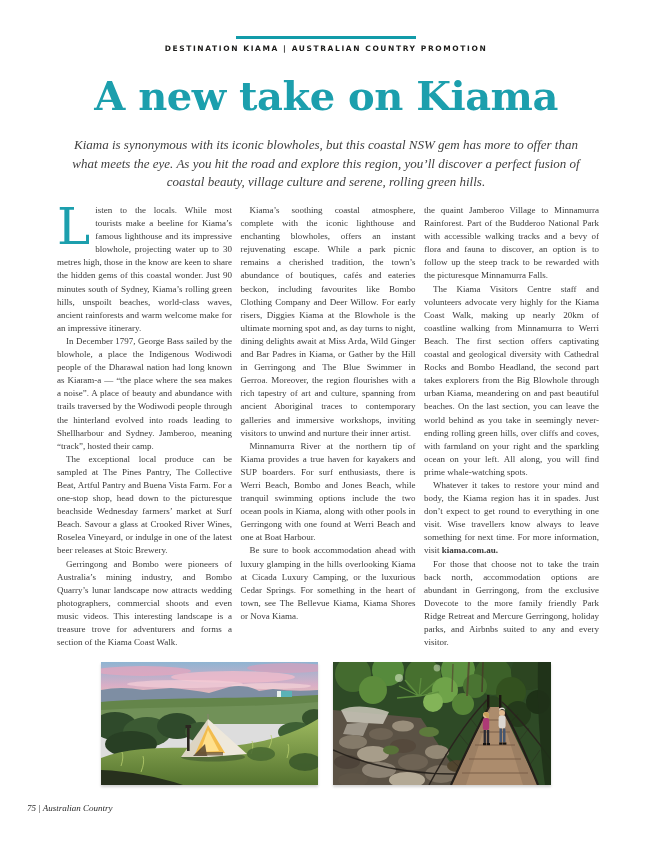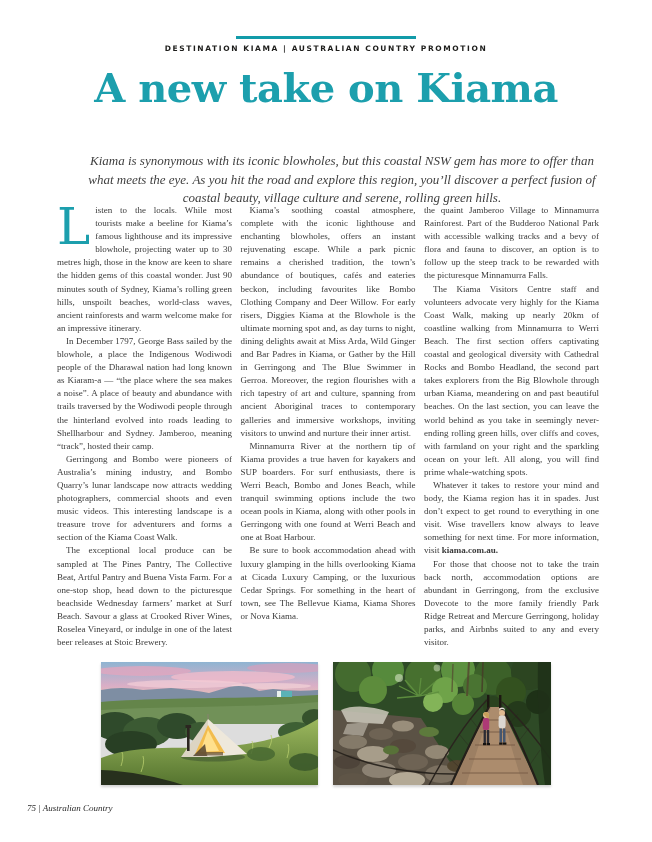--- a/index.html
+++ b/index.html
@@ -16,28 +16,28 @@
     width:180px;height:2.5px;background:#129ba9;
   }
   .kicker{
     position:absolute;left:0;top:44px;width:652px;
     text-align:center;
     font-family:"DejaVu Sans", sans-serif;
     font-weight:700;font-size:7.5px;letter-spacing:1.6px;
     color:#1d1d1b;
   }
   .title{
-    position:absolute;left:0;top:64px;width:652px;margin:0;
+    position:absolute;left:0;top:72px;width:652px;margin:0;
     text-align:center;
     font-family:"DejaVu Serif", serif;
     font-weight:700;font-size:40px;letter-spacing:-0.5px;
     color:#1c9fad;
   }
   .standfirst{
-    position:absolute;left:66px;top:136px;width:520px;margin:16px;
+    position:absolute;left:66px;top:136px;width:520px;margin:0;
     text-align:center;
     font-style:italic;font-size:13px;line-height:18.6px;
     color:#3f3f3f;
   }
   
   .columns{
     position:absolute;left:57px;top:204px;width:542px;
     display:flex;gap:8.5px;
   }
   .col{width:175px;}
@@ -81,22 +81,22 @@
   <div class="kicker">DESTINATION KIAMA | AUSTRALIAN COUNTRY PROMOTION</div>
 
   <h1 class="title">A new take on Kiama</h1>
 
   <p class="standfirst">Kiama is synonymous with its iconic blowholes, but this coastal NSW gem has more to offer than what meets the eye. As you hit the road and explore this region, you’ll discover a perfect fusion of coastal beauty, village culture and serene, rolling green hills.</p>
 
   <div class="columns">
     <div class="col">
       <p><span class="dropcap">L</span><span>isten to the locals. While most tourists make a beeline for Kiama’s famous lighthouse and its impressive blowhole, projecting water up to 30 metres high, those in the know are keen to share the hidden gems of this coastal wonder. Just 90 minutes south of Sydney, Kiama’s rolling green hills, unspoilt beaches, world-class waves, ancient rainforests and warm welcome make for an impressive itinerary.</span></p>
       <p class="indent">In December 1797, George Bass sailed by the blowhole, a place the Indigenous Wodiwodi people of the Dharawal nation had long known as Kiaram-a — “the place where the sea makes a noise”. A place of beauty and abundance with trails traversed by the Wodiwodi people through the hinterland evolved into roads leading to Shellharbour and Sydney. Jamberoo, meaning “track”, hosted their camp.</p>
+      <p class="indent">The exceptional local produce can be sampled at The Pines Pantry, The Collective Beat, Artful Pantry and Buena Vista Farm. For a one-stop shop, head down to the picturesque beachside Wednesday farmers’ market at Surf Beach. Savour a glass at Crooked River Wines, Roselea Vineyard, or indulge in one of the latest beer releases at Stoic Brewery.</p>
       <p class="indent">Gerringong and Bombo were pioneers of Australia’s mining industry, and Bombo Quarry’s lunar landscape now attracts wedding photographers, commercial shoots and even music videos. This interesting landscape is a treasure trove for adventurers and forms a section of the Kiama Coast Walk.</p>
-      <p class="indent">The exceptional local produce can be sampled at The Pines Pantry, The Collective Beat, Artful Pantry and Buena Vista Farm. For a one-stop shop, head down to the picturesque beachside Wednesday farmers’ market at Surf Beach. Savour a glass at Crooked River Wines, Roselea Vineyard, or indulge in one of the latest beer releases at Stoic Brewery.</p>
     </div>
     <div class="col">
       <p class="indent">Kiama’s soothing coastal atmosphere, complete with the iconic lighthouse and enchanting blowholes, offers an instant rejuvenating escape. While a park picnic remains a cherished tradition, the town’s abundance of boutiques, cafés and eateries beckon, including favourites like Bombo Clothing Company and Deer Willow. For early risers, Diggies Kiama at the Blowhole is the ultimate morning spot and, as day turns to night, dining delights await at Miss Arda, Wild Ginger and Bar Padres in Kiama, or Gather by the Hill in Gerringong and The Blue Swimmer in Gerroa. Moreover, the region flourishes with a rich tapestry of art and culture, spanning from ancient Aboriginal traces to contemporary galleries and immersive workshops, inviting visitors to unwind and nurture their inner artist.</p>
       <p class="indent">Minnamurra River at the northern tip of Kiama provides a true haven for kayakers and SUP boarders. For surf enthusiasts, there is Werri Beach, Bombo and Jones Beach, while tranquil swimming options include the two ocean pools in Kiama, along with other pools in Gerringong with one found at Werri Beach and one at Boat Harbour.</p>
       <p class="indent">Be sure to book accommodation ahead with luxury glamping in the hills overlooking Kiama at Cicada Luxury Camping, or the luxurious Cedar Springs. For something in the heart of town, see The Bellevue Kiama, Kiama Shores or Nova Kiama.</p>
     </div>
     <div class="col">
       <p>the quaint Jamberoo Village to Minnamurra Rainforest. Part of the Budderoo National Park with accessible walking tracks and a bevy of flora and fauna to discover, an option is to follow up the steep track to be rewarded with the picturesque Minnamurra Falls.</p>
       <p class="indent">The Kiama Visitors Centre staff and volunteers advocate very highly for the Kiama Coast Walk, making up nearly 20km of coastline walking from Minnamurra to Werri Beach. The first section offers captivating coastal and geological diversity with Cathedral Rocks and Bombo Headland, the second part takes explorers from the Big Blowhole through urban Kiama, meandering on and past beautiful beaches. On the last section, you can leave the world behind as you take in seemingly never-ending rolling green hills, over cliffs and coves, with farmland on your right and the sparkling ocean on your left. All along, you will find prime whale-watching spots.</p>
       <p class="indent"><span>Whatever it takes to restore your mind and body, the Kiama region has it in spades. Just don’t expect to get round to everything in one visit. Wise travellers know always to leave something for next time. For more information, visit </span><span class="bold">kiama.com.au.</span></p>

